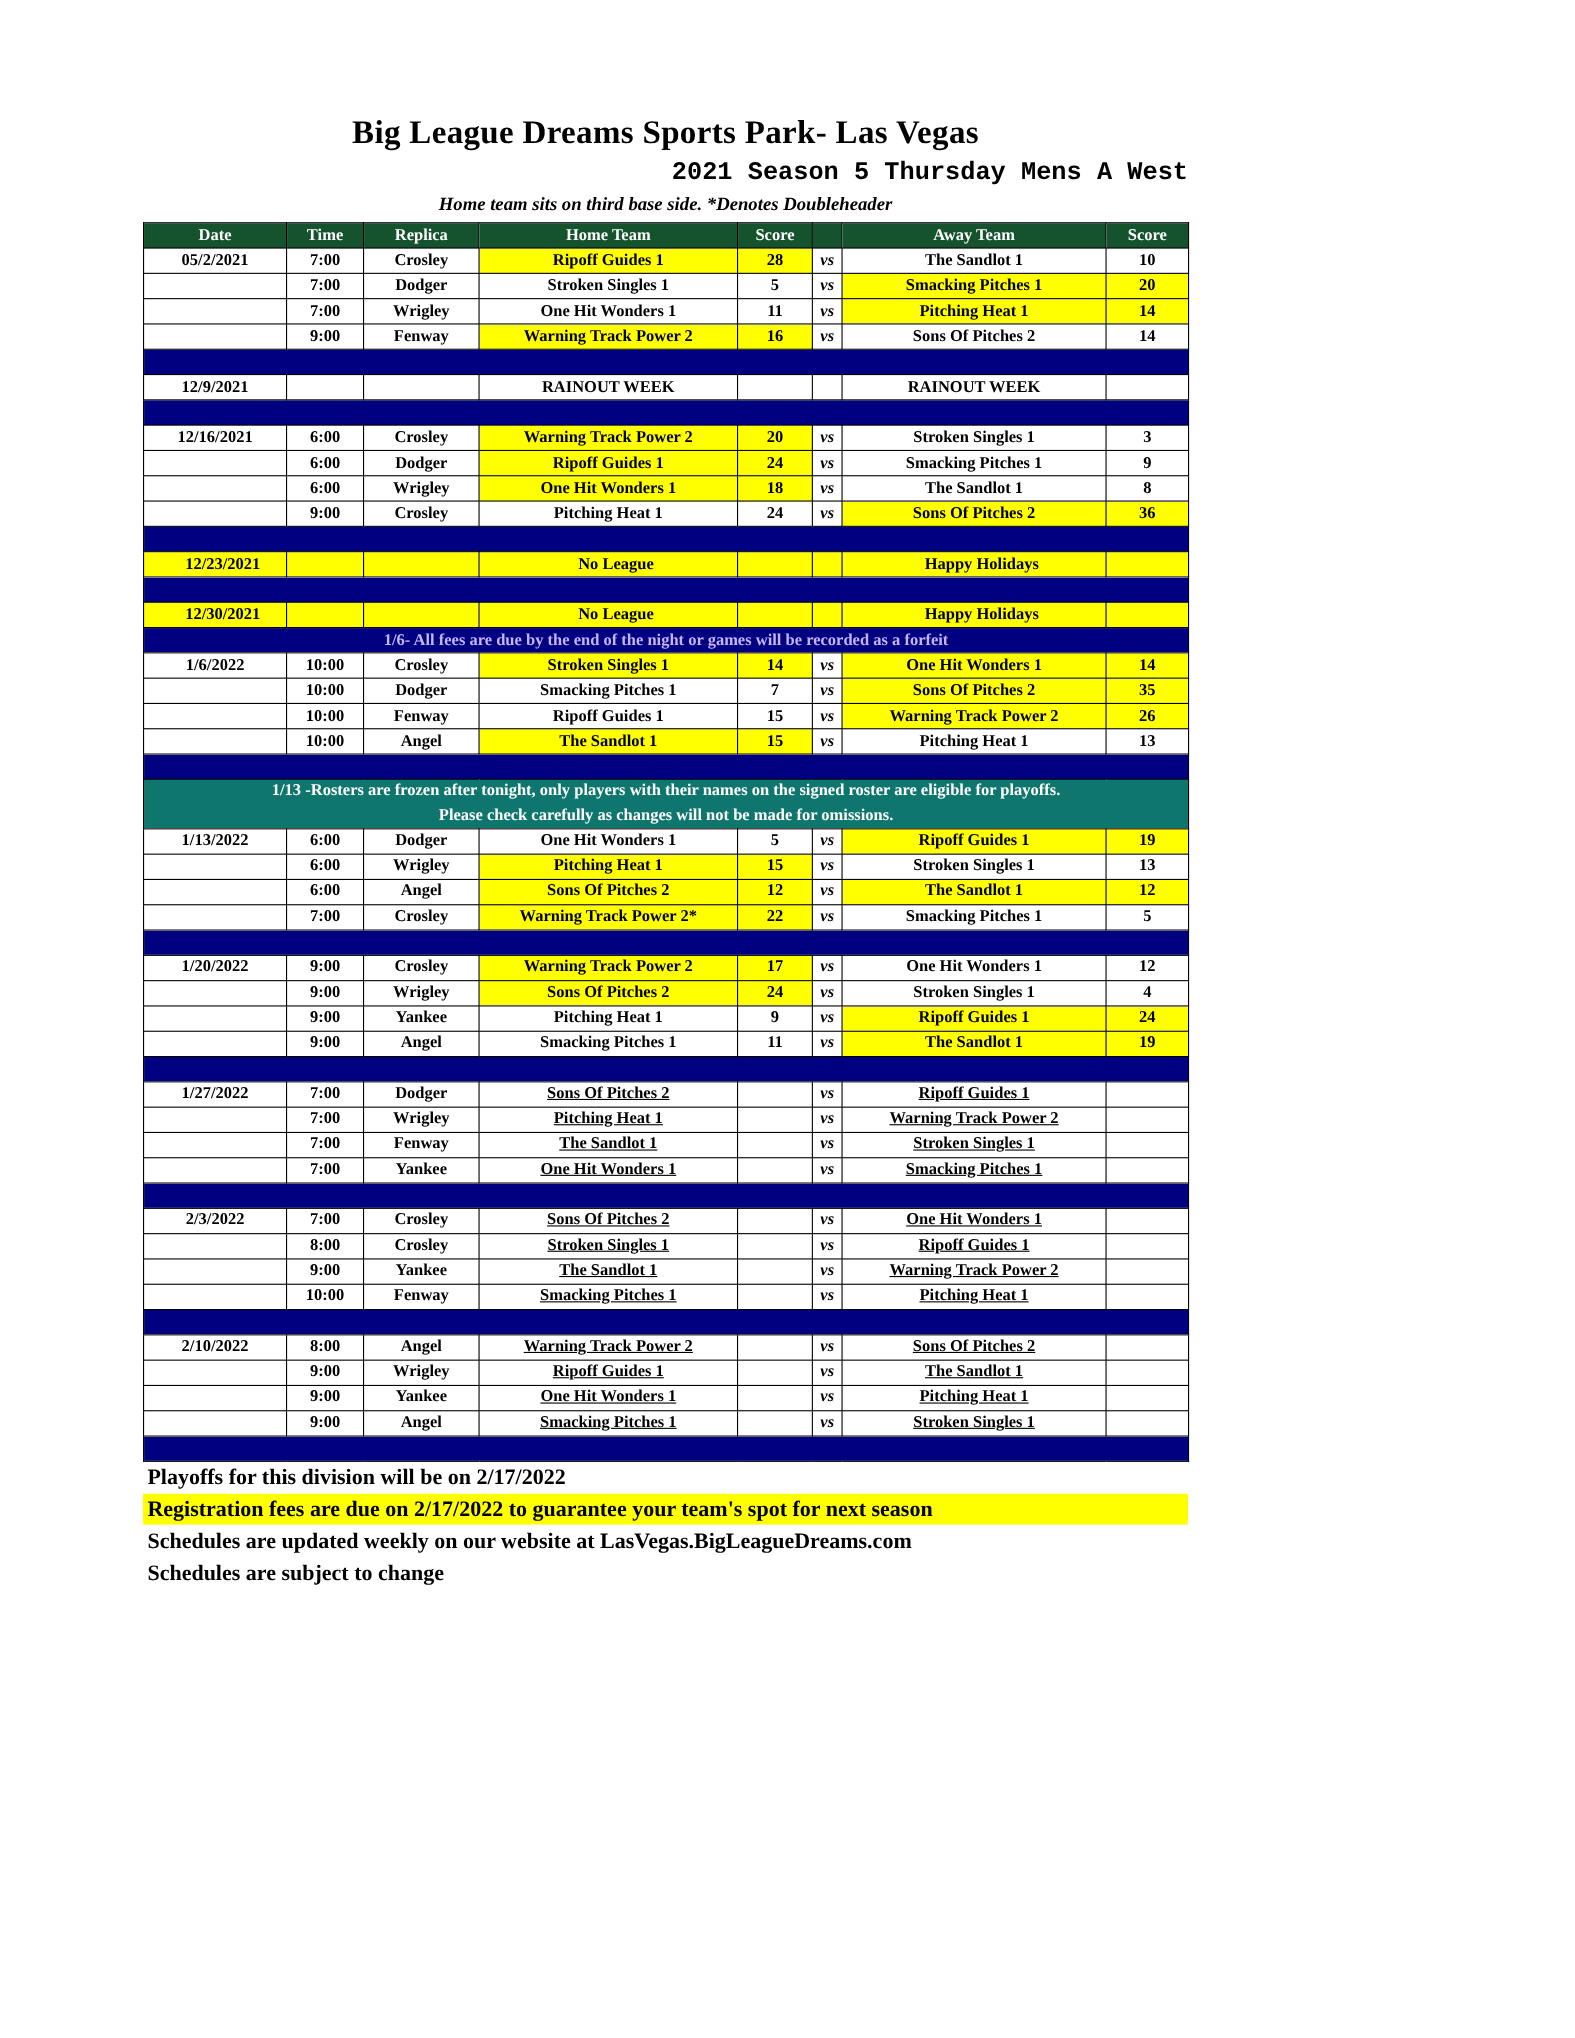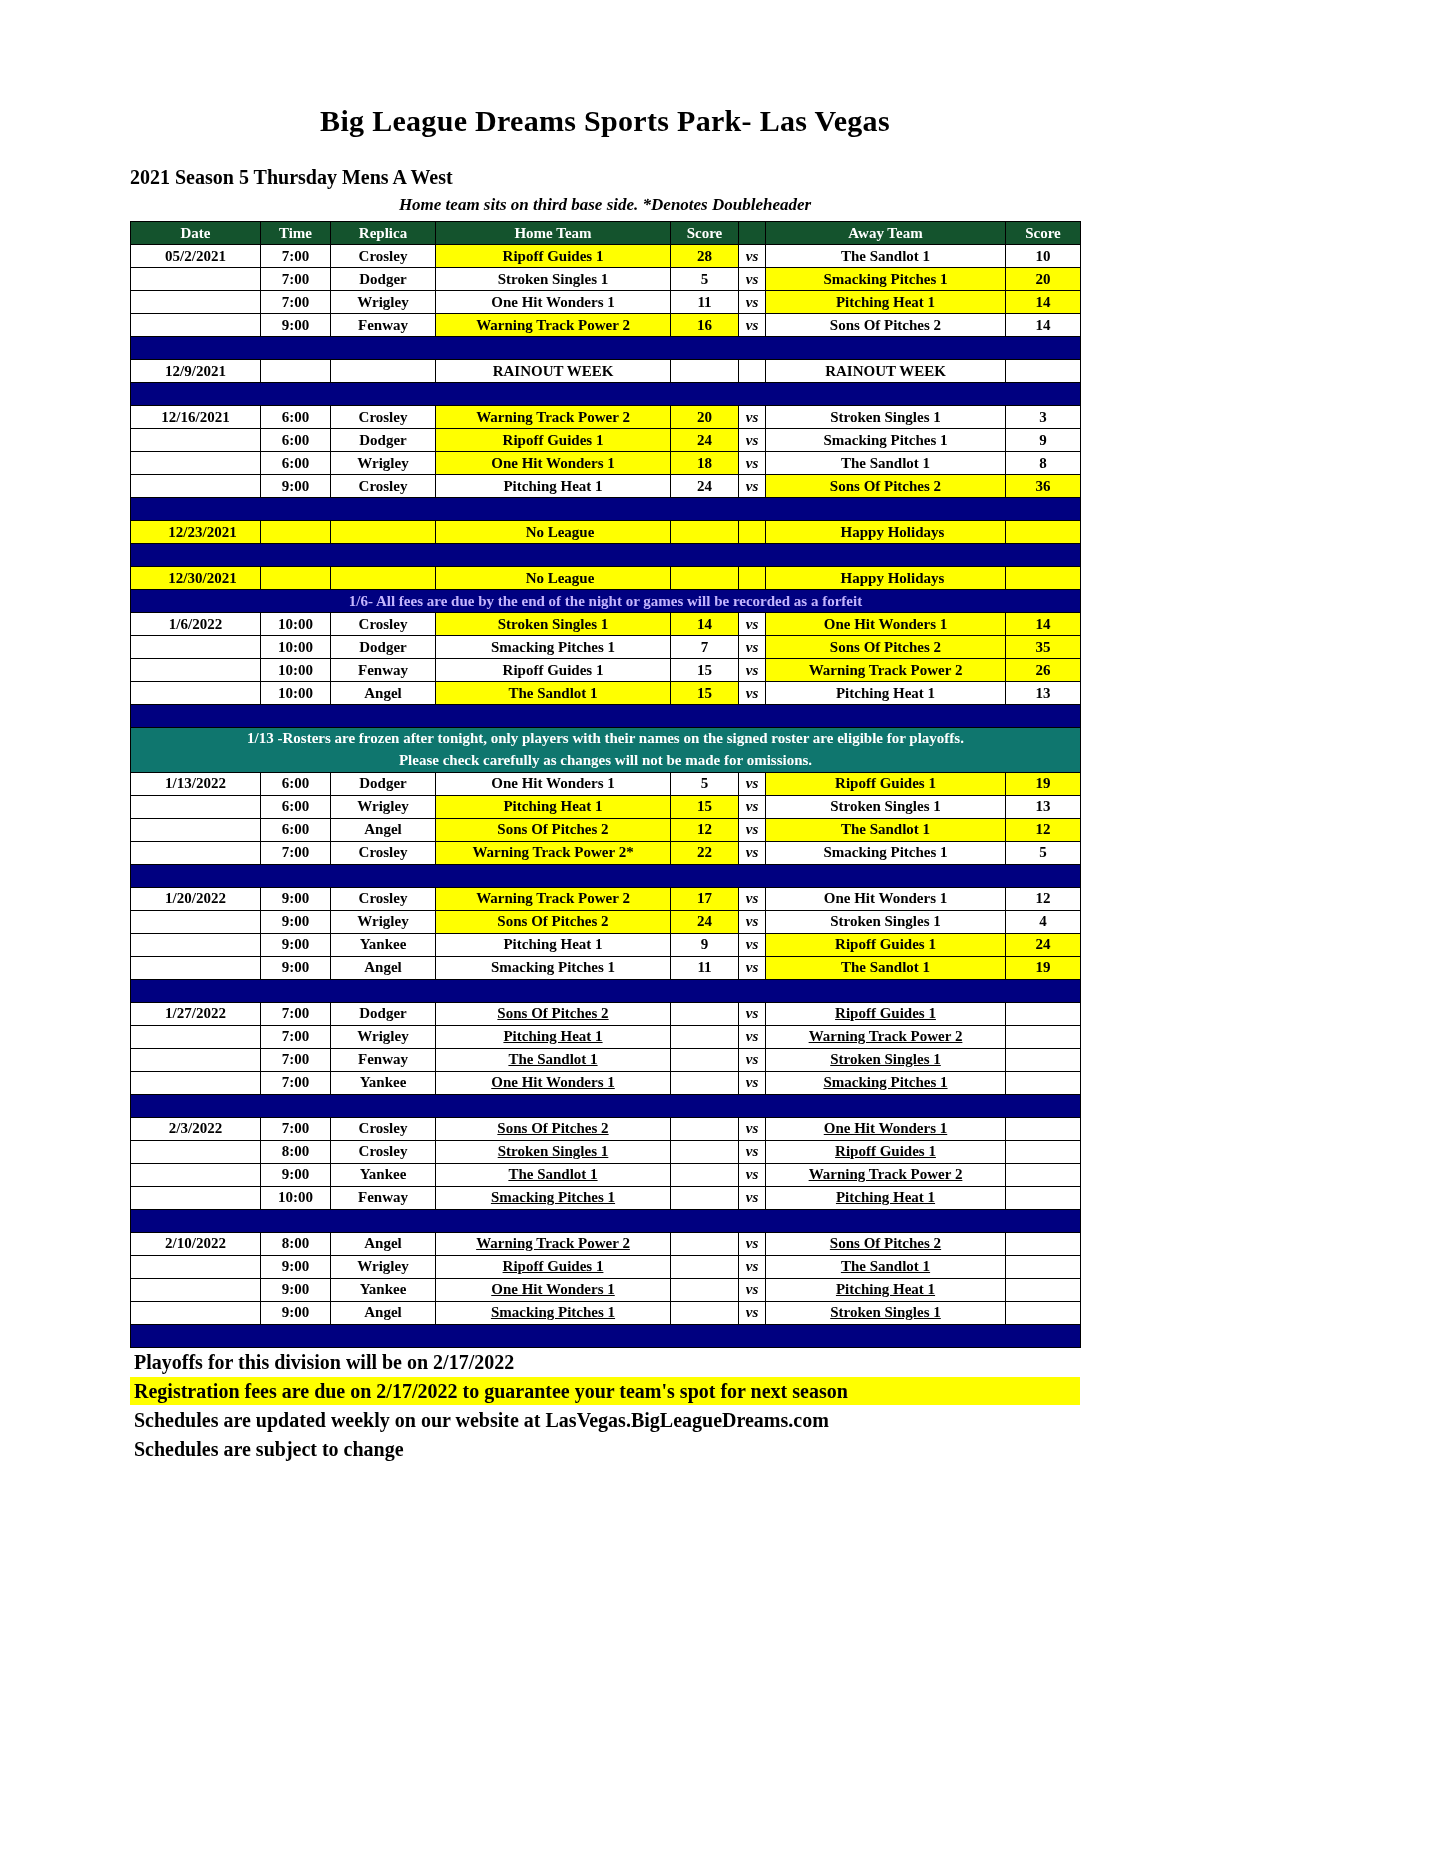--- a/index.html
+++ b/index.html
@@ -9,25 +9,26 @@
     font-family: "Liberation Serif", serif;
   }
   body { width: 1432px; height: 1853px; position: relative; }
   .content {
     width: 950px;
     margin-left: 130px;
     padding-top: 104px;
   }
   .page-title {
     font-size: 30px; font-weight: bold; text-align: center;
-    margin: 0 0 28px 0; letter-spacing: 0.3px;
+    margin: 0 0 6px 0; letter-spacing: 0.3px;
   }
   .page-subtitle {
-    font-size: 20px; font-weight: bold; text-align: left;
+    font-size: 23px; font-weight: bold; text-align: right;
     margin: 0 0 6px 0;
+    font-family: Liberation Mono, monospace;
   }
   .page-note {
     font-size: 17px; font-weight: bold; font-style: italic; text-align: center;
     margin: 0 0 6px 0;
   }
   table.schedule {
     border-collapse: collapse;
     table-layout: fixed;
     width: 950px;
   }

